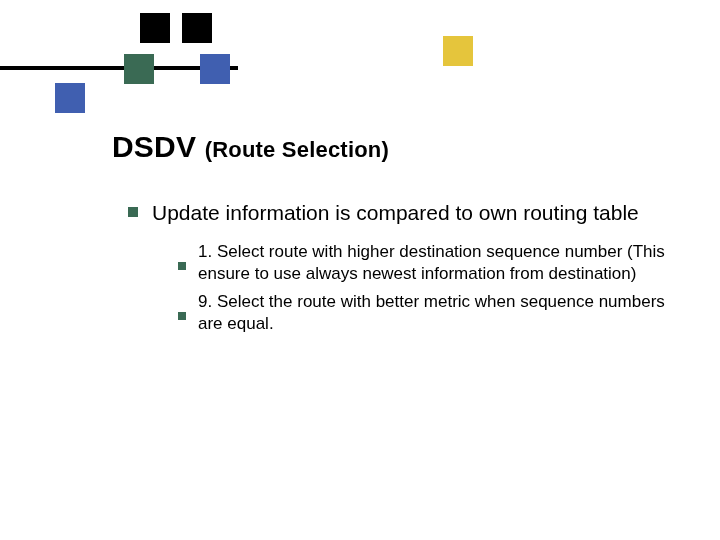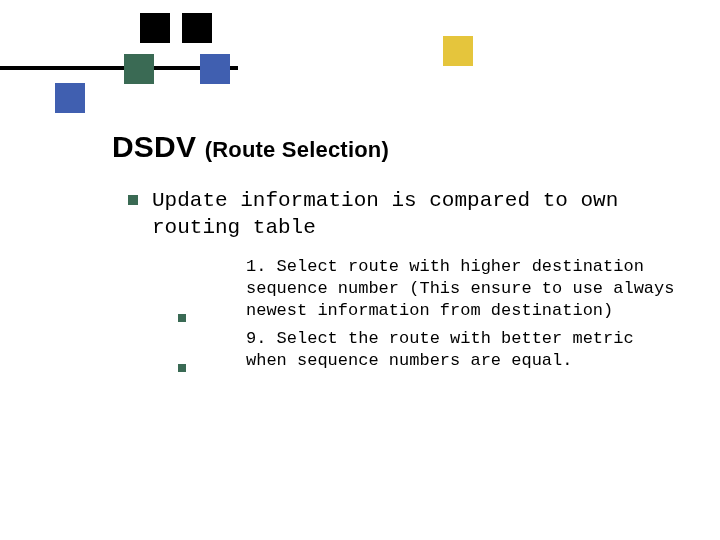--- a/index.html
+++ b/index.html
@@ -41,23 +41,22 @@
     font-size: 30px;
     letter-spacing: 0.2px;
   }
   .title .sub {
     font-size: 22px;
     font-weight: bold;
   }
   .body {
     position: absolute;
     left: 128px;
-    top: 188px;
+    top: 200px;
     width: 550px;
-    font-family: Liberation Mono, monospace;
   }
   .lvl1 {
     display: flex;
     align-items: flex-start;
     margin-bottom: 14px;
   }
   .bullet-sq {
     flex: none;
     width: 10px;
     height: 10px;
@@ -68,23 +67,22 @@
   .lvl1-text {
     font-size: 21px;
     line-height: 1.28;
   }
   .sublist {
     margin-left: 50px;
     margin-top: 6px;
   }
   .lvl2 {
     display: flex;
-    align-items: flex-end;
+    align-items: center;
     margin-bottom: 6px;
-    gap: 48px;
   }
   .bullet-sq-sm {
     flex: none;
     width: 8px;
     height: 8px;
     background: #3a6a54;
     margin-top: 6px;
     margin-right: 12px;
   }
   .lvl2-text {

